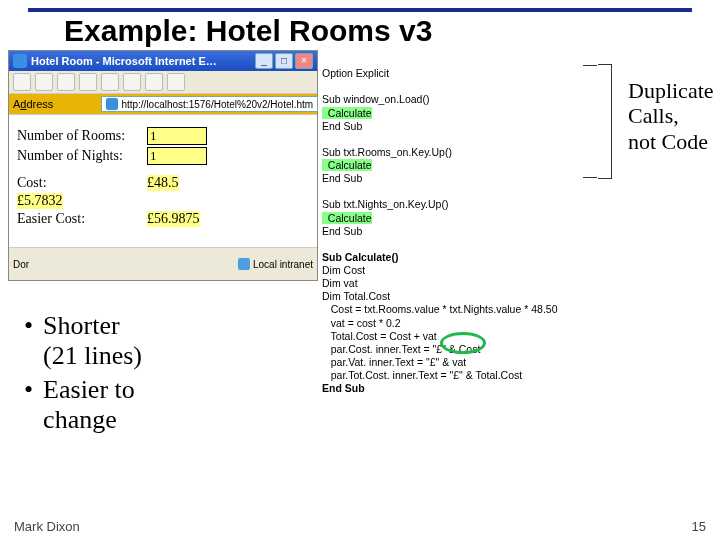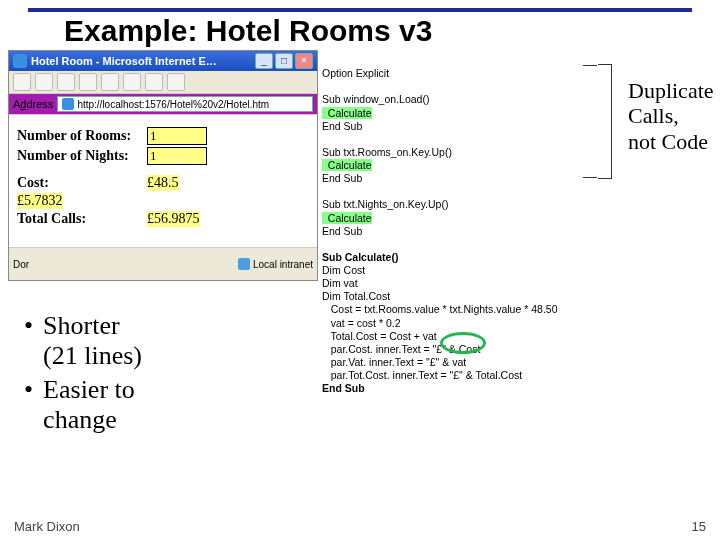--- a/index.html
+++ b/index.html
@@ -86,25 +86,26 @@
     border-bottom: 1px solid #ccc;
     gap: 4px;
   }
   .tb-btn {
     width: 18px; height: 18px;
     border: 1px solid #bbb;
     border-radius: 2px;
     background: #f4f4f0;
   }
   .addrbar {
-    background: #a21caf;
+    background: #eab308;
     display: flex;
     align-items: center;
     padding: 2px 4px;
     border-bottom: 1px solid #ccc;
+    gap: 44px;
   }
   .addrbar .lbl { margin-right: 4px; }
   .addrbar .addr {
     flex: 1;
     background: #fff;
     border: 1px solid #7a9;
     padding: 1px 4px;
     font-size: 10px;
     display: flex;
     align-items: center;
@@ -116,21 +117,21 @@
     display: inline-block;
     border-radius: 2px;
   }
   .page-body {
     background: #fff;
     padding: 10px 8px 18px 8px;
     font-family: "Times New Roman", serif;
     font-size: 14px;
   }
   .row { display: flex; margin: 2px 0; align-items: center; }
-  .row .lbl { width: 130px; font-weight: bold; }
+  .row .lbl { width: 130px; }
   .row .val-input {
     background: #ffff88;
     border: 1px solid #000;
     width: 60px;
     padding: 0 2px;
     font-family: inherit;
     font-size: 13px;
   }
   .row .val-text {
     background: #ffff88;
@@ -263,21 +264,21 @@
         </div>
         <div style="height:6px"></div>
         <div class="row">
           <span class="lbl">Cost:</span>
           <span class="val-text">£48.5</span>
         </div>
         <div class="row">
           <span class="val-text">£5.7832</span>
         </div>
         <div class="row">
-          <span class="lbl">Total Calls:</span>
+          <span class="lbl">Easier Cost:</span>
           <span class="val-text">£56.9875</span>
         </div>
       </div>
       <div class="statusbar">
         <span>Dor</span>
         <span class="intranet">
           <span class="intranet-icon"></span>
           <span>Local intranet</span>
         </span>
       </div>

